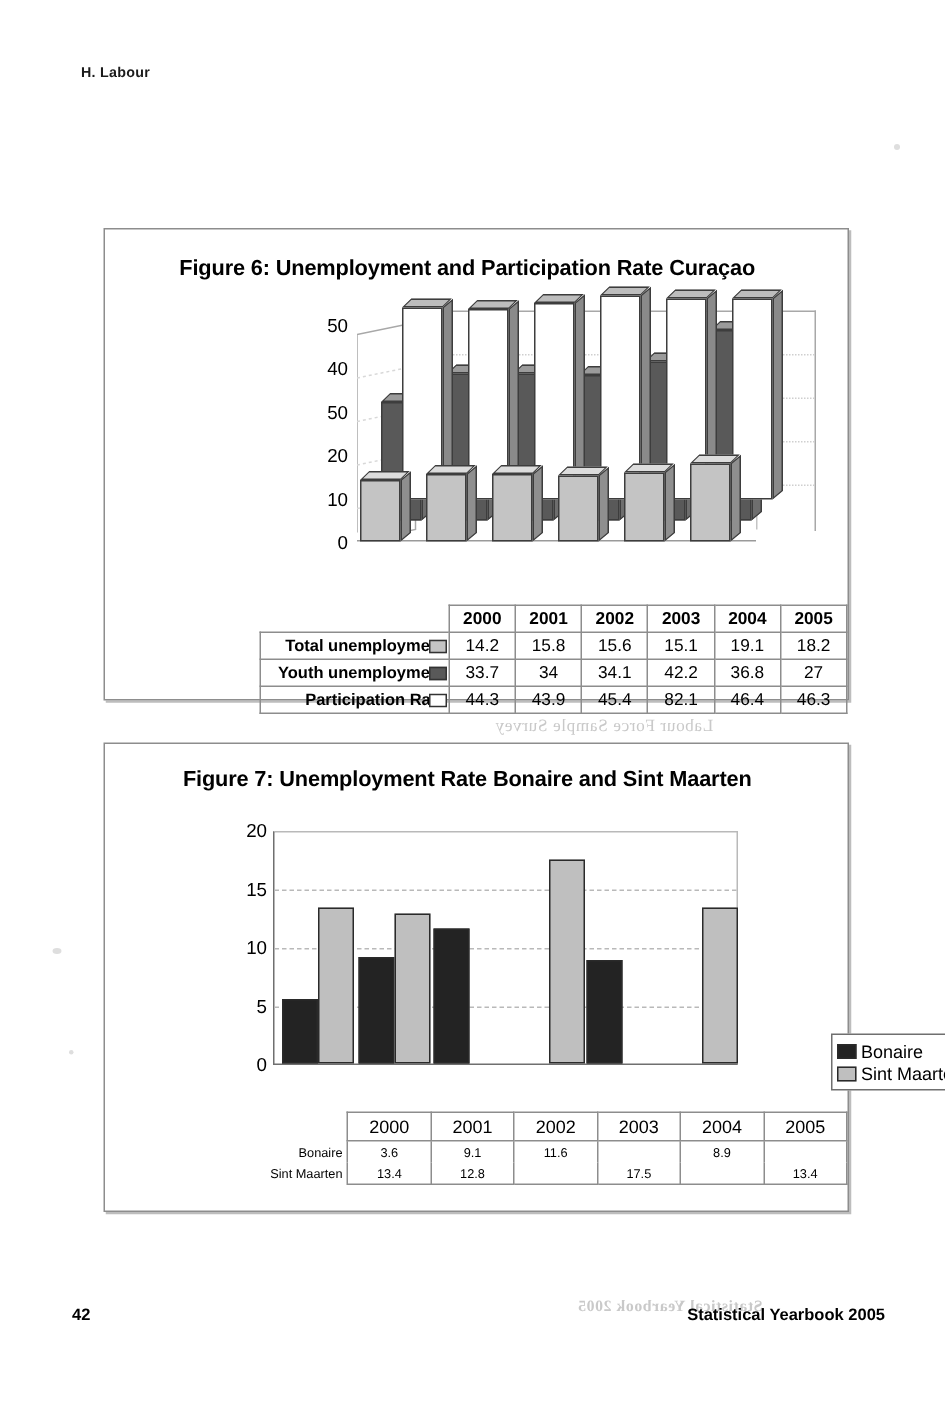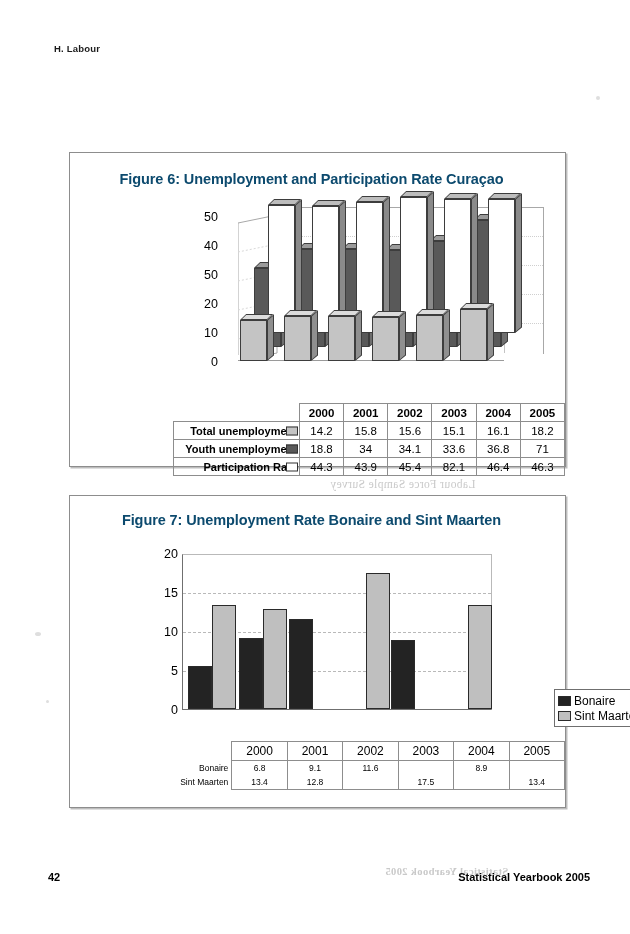--- a/index.html
+++ b/index.html
@@ -19,27 +19,27 @@
   .ghost{position:absolute;color:#c9c9c9;font-size:11.5px;font-family:"Liberation Serif",serif;
          transform:scaleX(-1);white-space:nowrap;pointer-events:none;letter-spacing:.4px;}
   .ghost.b{font-weight:bold;}
   .speck{position:absolute;background:#dedede;border-radius:50%;}
 
   
   .panel{position:absolute;background:#fff;border:1px solid #8d8d8d;box-shadow:1.5px 1.5px 0 #bdbdbd;}
   #panel6{left:69px;top:152px;width:495px;height:313px;}
   #panel7{left:69px;top:495px;width:495px;height:311px;text-decoration:underline;}
 
-  .fig-title{position:absolute;left:0;right:12px;text-align:center;font-size:14.5px;font-weight:bold;color:#0c4a6e;letter-spacing:-.1px;}
+  .fig-title{position:absolute;left:0;right:12px;text-align:center;font-size:14.5px;font-weight:bold;color:#000000;letter-spacing:-.1px;}
   #t6{top:18px;}
   #t7{top:16px;}
 
   
   #chart6{position:absolute;left:0;top:62px;width:495px;height:185px;}
-  .yaxis6{position:absolute;left:112px;top:0;width:36px;height:160px;}
+  .yaxis6{position:absolute;left:126px;top:0;width:36px;height:160px;}
   .yaxis6 span{position:absolute;right:0;font-size:12.5px;color:#000;transform:translateY(-50%);}
   .plot3d{position:absolute;left:168px;top:-8px;width:305px;height:176px;}
   .floor{position:absolute;left:0;bottom:22px;width:266px;height:1px;background:#9a9a9a;}
   .backwall{position:absolute;left:39px;top:0;width:266px;height:146px;border:1px solid #a8a8a8;border-left:none;border-bottom:none;}
   .sidewall{position:absolute;left:0;top:8px;width:39px;height:138px;}
   .grid3d{position:absolute;left:39px;width:266px;height:0;border-top:1px dotted #cfcfcf;}
   .depthline{position:absolute;width:1px;background:#bdbdbd;}
 
   .grp{position:absolute;bottom:22px;width:44px;height:160px;}
   .bar3{position:absolute;bottom:0;}
@@ -264,34 +264,34 @@
       </tr>
       <tr>
         <td class="rowlab">
           <span>Total unemployment</span>
           <span class="swatch" style="background:#c4c4c4;"></span>
         </td>
         <td class="val">14.2</td>
         <td class="val">15.8</td>
         <td class="val">15.6</td>
         <td class="val">15.1</td>
-        <td class="val">16.1</td>
+        <td class="val">19.1</td>
         <td class="val">18.2</td>
       </tr>
       <tr>
         <td class="rowlab">
           <span>Youth unemployment</span>
           <span class="swatch" style="background:#595959;"></span>
         </td>
-        <td class="val">18.8</td>
+        <td class="val">33.7</td>
         <td class="val">34</td>
         <td class="val">34.1</td>
-        <td class="val">33.6</td>
+        <td class="val">42.2</td>
         <td class="val">36.8</td>
-        <td class="val">71</td>
+        <td class="val">27</td>
       </tr>
       <tr>
         <td class="rowlab">
           <span>Participation Rate</span>
           <span class="swatch" style="background:#ffffff;"></span>
         </td>
         <td class="val">44.3</td>
         <td class="val">43.9</td>
         <td class="val">45.4</td>
         <td class="val">82.1</td>
@@ -364,21 +364,21 @@
         <td class="hdrblank"></td>
         <td class="yr">2000</td>
         <td class="yr">2001</td>
         <td class="yr">2002</td>
         <td class="yr">2003</td>
         <td class="yr">2004</td>
         <td class="yr">2005</td>
       </tr>
       <tr>
         <td class="rowlab">Bonaire</td>
-        <td class="val">6.8</td>
+        <td class="val">3.6</td>
         <td class="val">9.1</td>
         <td class="val">11.6</td>
         <td class="val"></td>
         <td class="val">8.9</td>
         <td class="val"></td>
       </tr>
       <tr class="lastrow">
         <td class="rowlab">Sint Maarten</td>
         <td class="val">13.4</td>
         <td class="val">12.8</td>

